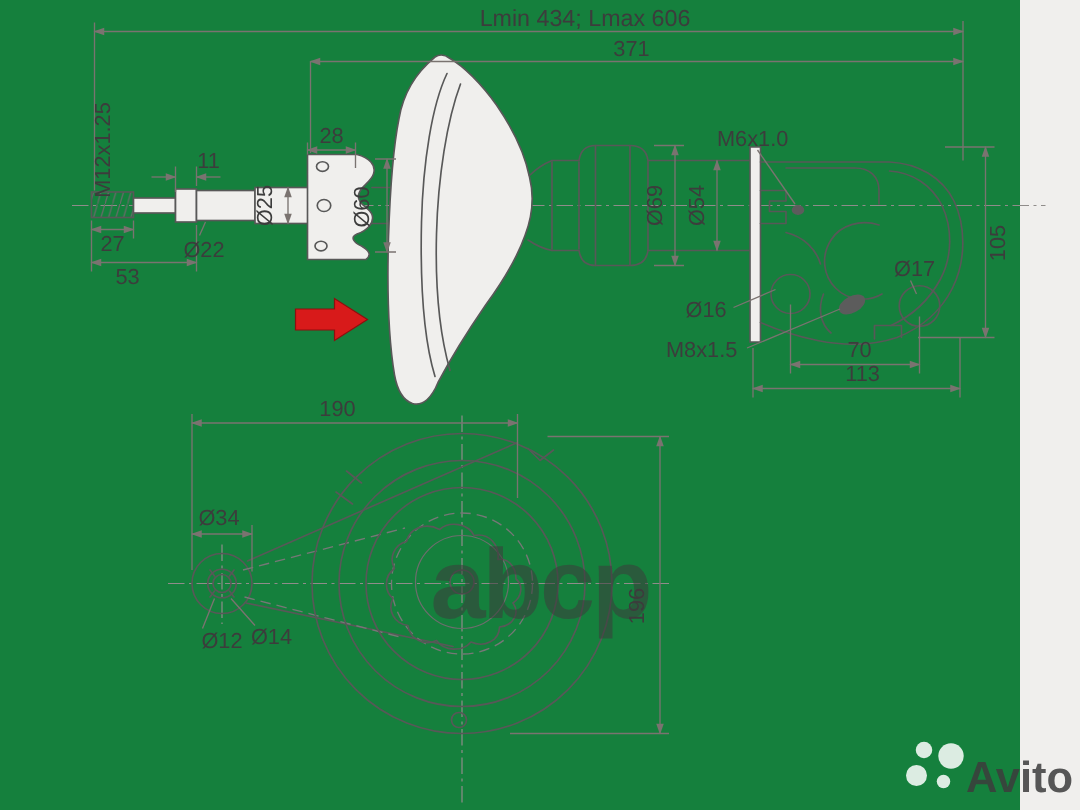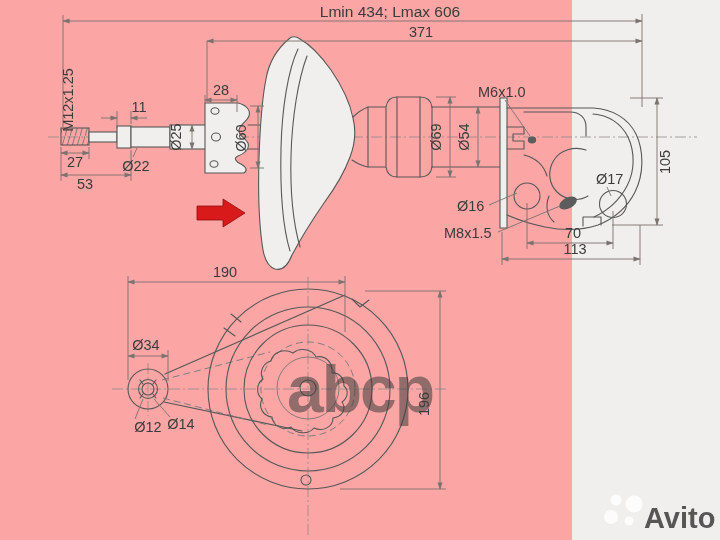--- a/index.html
+++ b/index.html
@@ -1,17 +1,17 @@
 <!DOCTYPE html>
 <html><head>
 <meta charset="utf-8">
 <style>
   html,body{margin:0;padding:0;}
   body{width:720px;height:540px;overflow:hidden;background:#f0efed;font-family:"Liberation Sans",sans-serif;}
-  #stage{position:relative;width:572px;height:540px;background:#fca5a5;}
+  #stage{position:relative;width:680px;height:540px;background:#15803d;}
   svg{position:absolute;left:0;top:0;}
   svg text{font-family:"Liberation Sans","DejaVu Sans",sans-serif;fill:#3c3c3c;}
   .part{fill:none;stroke:#585858;stroke-width:1.1;stroke-linecap:round;stroke-linejoin:round;}
   .partfill{fill:#f0efed;stroke:#585858;stroke-width:1.1;}
   .thin{fill:none;stroke:#6d6d6d;stroke-width:.8;}
   .dim{fill:none;stroke:#7a7370;stroke-width:.9;}
   .cl{fill:none;stroke:#8f8c8a;stroke-width:.8;stroke-dasharray:11 3 2 3;}
   .hid{fill:none;stroke:#777;stroke-width:.9;stroke-dasharray:7 4;}
   .dtext{font-size:14.5px;}
   .dark{fill:#5c5c5c;stroke:none;}

